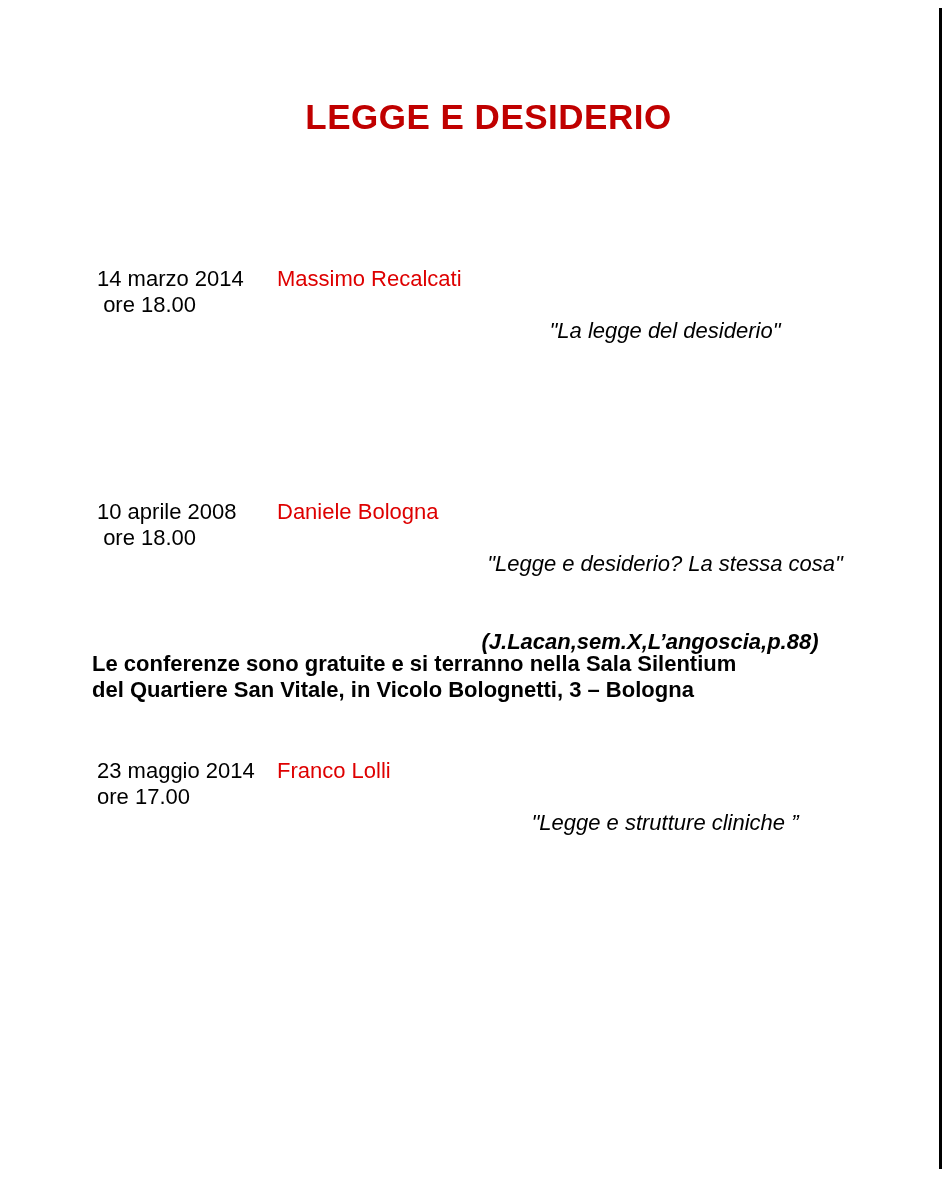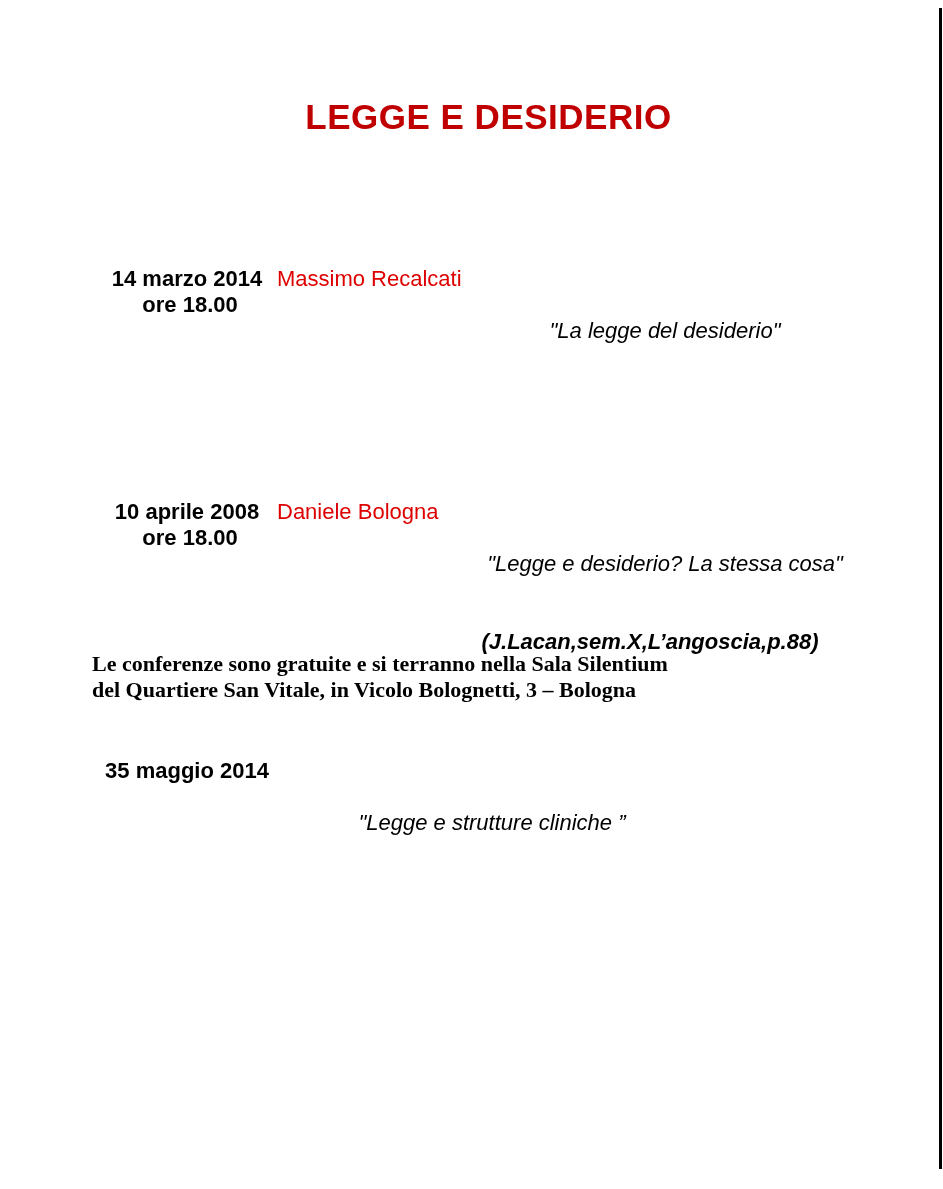--- a/index.html
+++ b/index.html
@@ -40,24 +40,23 @@
   .row {
     display: flex;
     align-items: flex-start;
     margin-bottom: 51px;
     font-size: 22px;
     line-height: 26px;
   }
   .col-date {
     width: 180px;
     margin-left: 97px;
-    font-weight: bold;
+    font-weight: normal;
     color: #000000;
     flex-shrink: 0;
-    text-align: center;
   }
   .col-date .time { white-space: pre-wrap; }
   .col-speaker {
     width: 173px;
     color: #DE0000;
     flex-shrink: 0;
     white-space: nowrap;
   }
   .col-talk {
     width: 430px;
@@ -72,21 +71,20 @@
     font-weight: bold;
   }
   .footer {
     position: absolute;
     top: 651px;
     left: 92px;
     font-size: 22px;
     line-height: 26px;
     font-weight: bold;
     color: #000000;
-    font-family: Liberation Serif, serif;
   }
 </style>
 </head>
 <body>
 
 <div class="page">
 
   <div class="edge-line"></div>
 
   <h1 class="title">LEGGE E DESIDERIO</h1>
@@ -112,22 +110,24 @@
       </div>
       <div class="col-speaker">Daniele Bologna</div>
       <div class="col-talk">
         <div>"Legge e desiderio? La stessa cosa"</div>
         <div class="talk-note">(J.Lacan,sem.X,L’angoscia,p.88)</div>
       </div>
     </div>
 
     <div class="row">
       <div class="col-date">
-        <div>35 maggio 2014</div>
+        <div>23 maggio 2014</div>
+        <div class="time">ore 17.00</div>
       </div>
+      <div class="col-speaker">Franco Lolli</div>
       <div class="col-talk">
         <div>"Legge e strutture cliniche ”</div>
         <div class="talk-note"></div>
       </div>
     </div>
 
   </div>
 
   <div class="footer">
     <div>Le conferenze sono gratuite e si terranno nella Sala Silentium</div>

